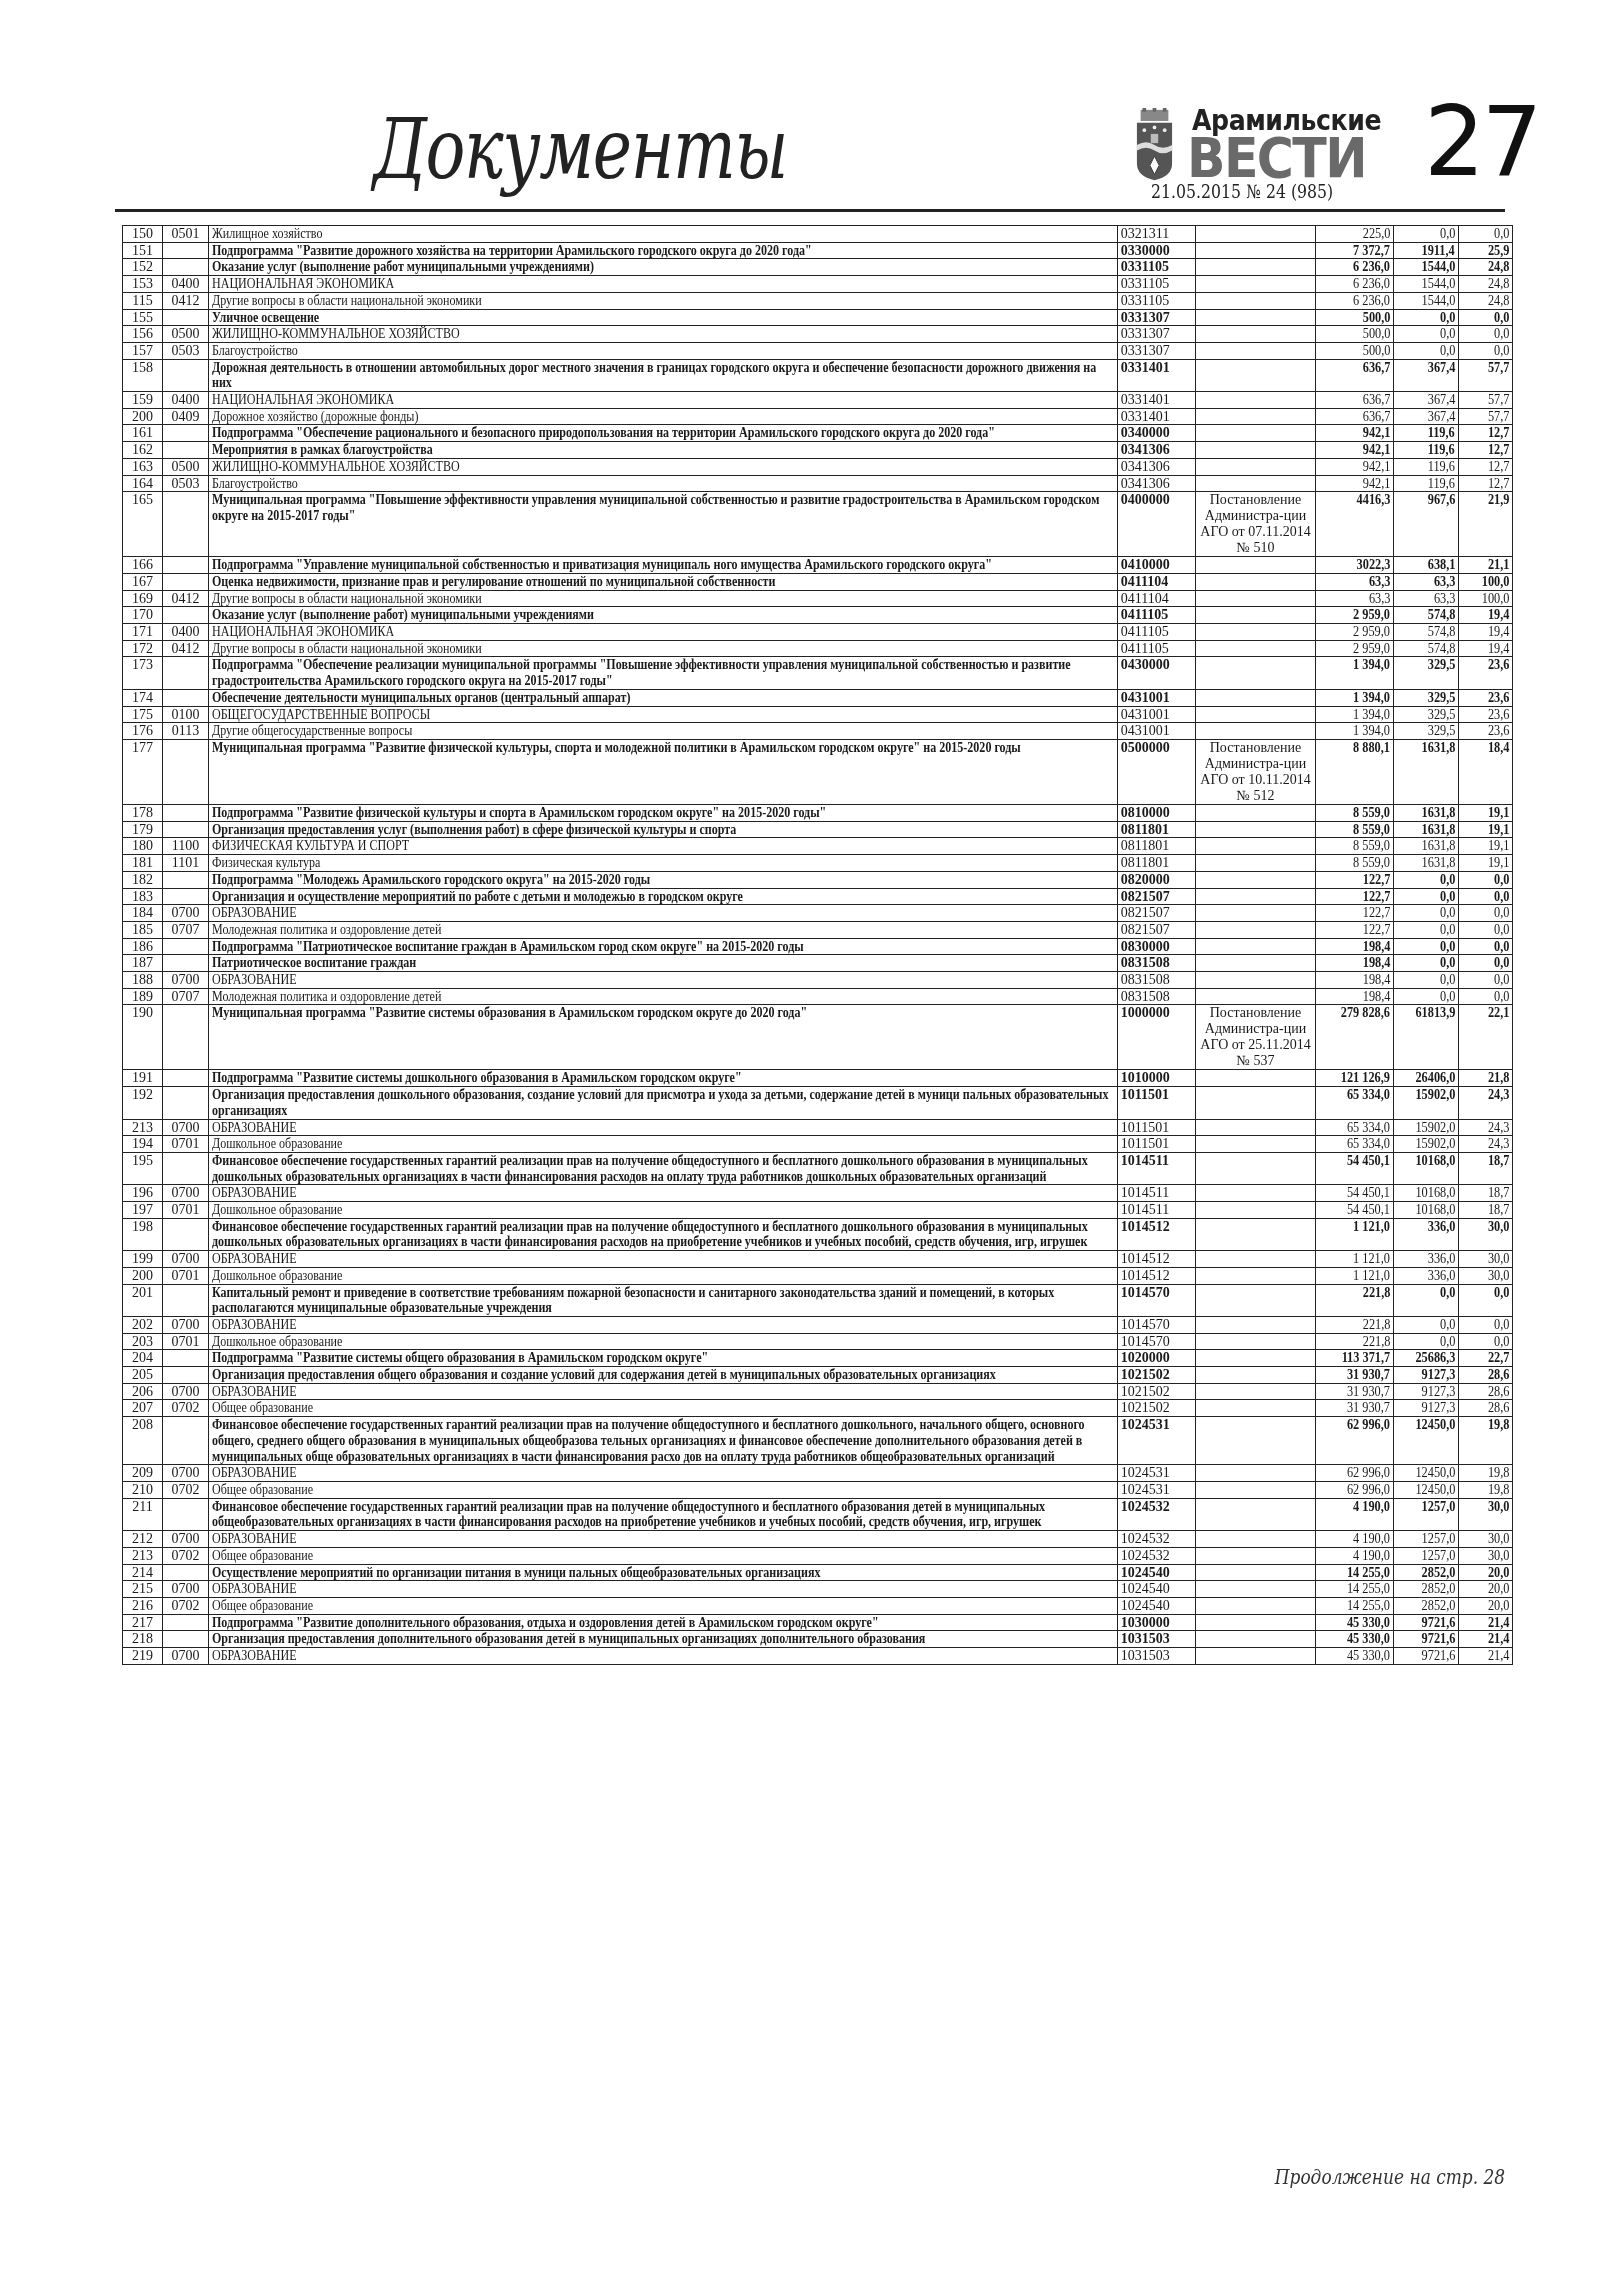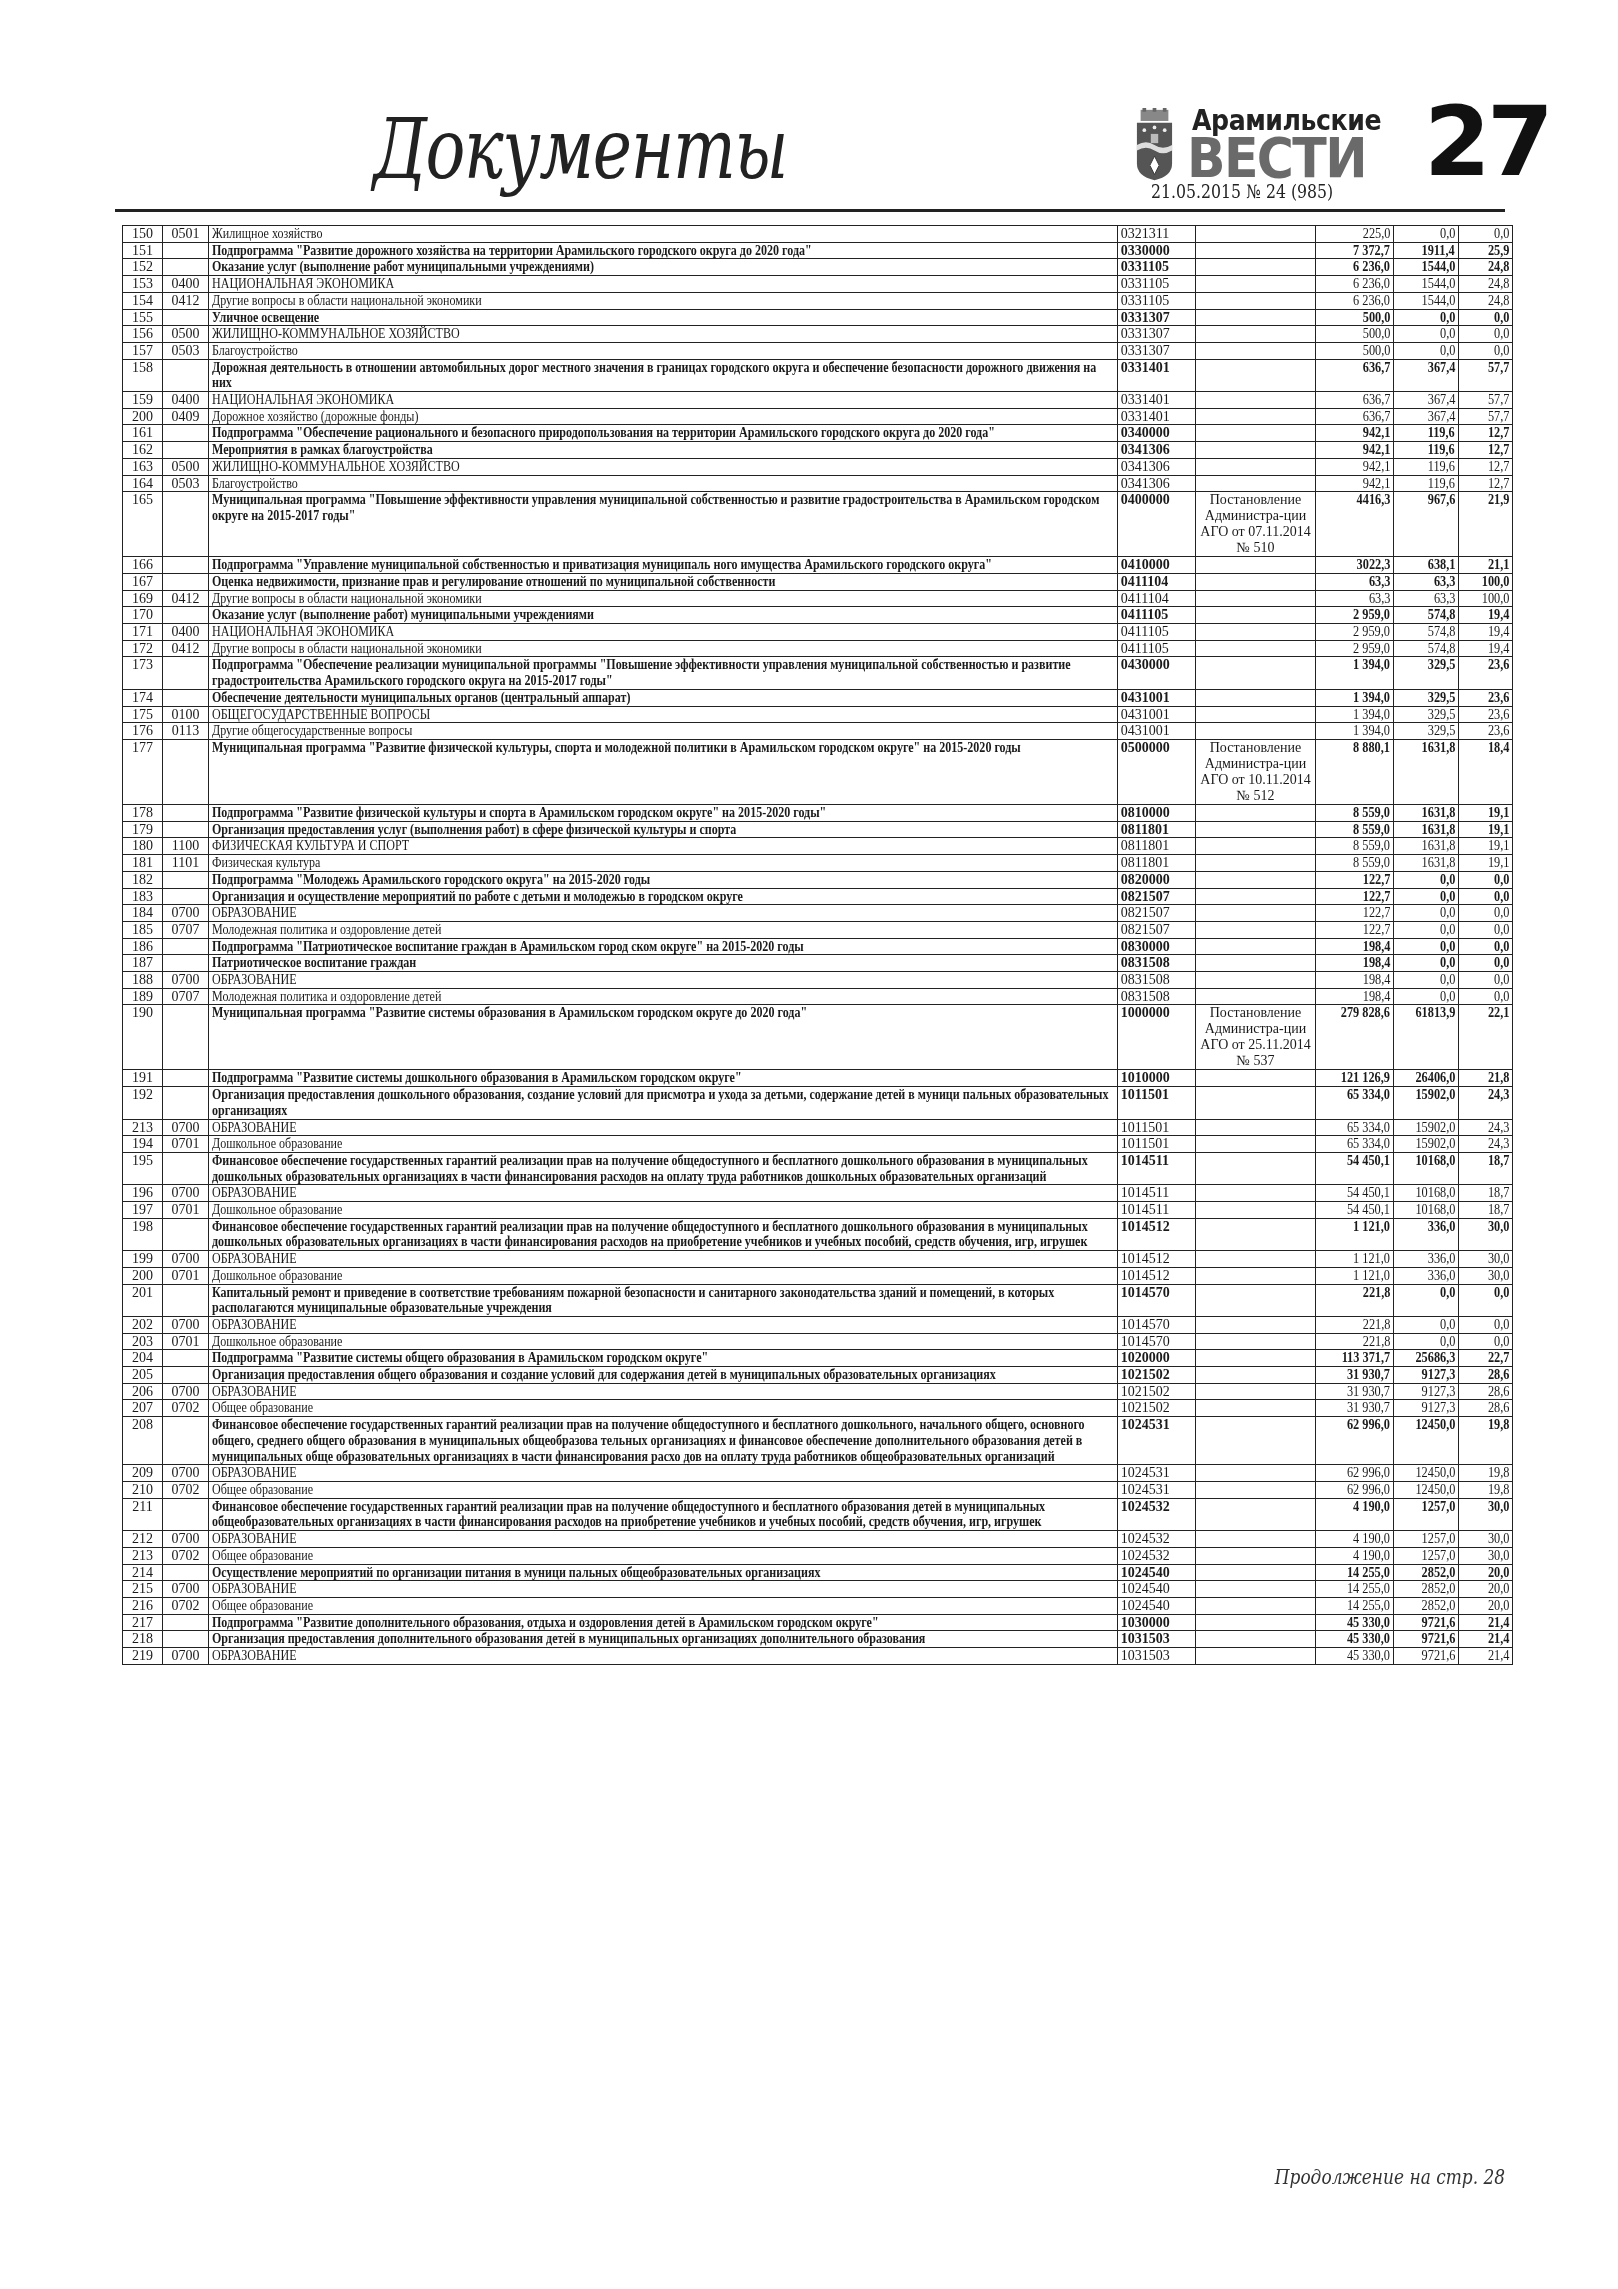--- a/index.html
+++ b/index.html
@@ -4,21 +4,21 @@
 <style>
   html, body { margin:0; padding:0; background:#ffffff; }
   body { width:1619px; height:2290px; position:relative; overflow:hidden; color:#1a1a1a; font-family:"Liberation Serif", serif; }
   .masthead { position:absolute; left:115px; top:91px; width:1390px; height:120px; }
   .section-title { position:absolute; left:258px; top:7.4px; font-family:"DejaVu Serif", serif; font-style:italic; font-size:85px; line-height:102px; letter-spacing:-1.8px; transform:scaleX(0.78); transform-origin:left top; color:#222; }
   .logo { position:absolute; left:1020px; top:7.4px; width:277px; height:102px; }
   .crest { position:absolute; left:0; top:9.2px; width:39px; height:74px; }
   .brand-small { position:absolute; left:57px; top:5.5px; font-family:"DejaVu Sans", sans-serif; font-size:28px; font-weight:bold; letter-spacing:-0.5px; color:#222; transform:scaleX(0.9); transform-origin:left top; }
   .brand-big { position:absolute; left:52px; top:28px; font-family:"DejaVu Sans", sans-serif; font-size:55px; font-weight:bold; color:#6a6a6a; letter-spacing:-1.8px; transform:scaleX(0.92); transform-origin:left top; }
   .issue { position:absolute; left:1036px; top:90px; font-family:"DejaVu Serif", serif; font-size:18.5px; color:#222; transform:scaleX(0.85); transform-origin:left top; white-space:nowrap; }
-  .page-num { position:absolute; left:1309px; top:0px; font-family:"DejaVu Sans", sans-serif; font-weight:bold; font-size:96px; line-height:103px; color:#111; letter-spacing:-3.7px;text-align:right; }
+  .page-num { position:absolute; left:1309px; top:0px; font-family:"DejaVu Sans", sans-serif; font-weight:normal; font-size:96px; line-height:103px; color:#111; letter-spacing:-3.7px;text-align:right; }
   .rule { position:absolute; left:115px; top:209px; width:1390px; height:2.8px; background:#222; }
 
   table.budget { position:absolute; left:122px; top:225px; width:1390px; border-collapse:collapse; table-layout:fixed; font-size:14px; line-height:15.7px; }
   table.budget td { border:1.5px solid #222; padding:0 2.8px; vertical-align:top; }
   td.n { text-align:center; }
   td.s { text-align:center; }
   td.t { text-align:left; }
   td.c { text-align:left; padding-left:5.5px; }
   td.note { text-align:center; font-size:14px; line-height:16px; }
   td.v { text-align:right; white-space:nowrap; }
@@ -109,21 +109,21 @@
         <td class="t">
           <span class="name-text">НАЦИОНАЛЬНАЯ ЭКОНОМИКА</span>
         </td>
         <td class="c">0331105</td>
         <td class="note"></td>
         <td class="v"><span class="num-text">6 236,0</span></td>
         <td class="v"><span class="num-text">1544,0</span></td>
         <td class="v"><span class="num-text">24,8</span></td>
       </tr>
       <tr>
-        <td class="n">154</td>
+        <td class="n">115</td>
         <td class="s">0412</td>
         <td class="t">
           <span class="name-text">Другие вопросы в области национальной экономики</span>
         </td>
         <td class="c">0331105</td>
         <td class="note"></td>
         <td class="v"><span class="num-text">6 236,0</span></td>
         <td class="v"><span class="num-text">1544,0</span></td>
         <td class="v"><span class="num-text">24,8</span></td>
       </tr>

